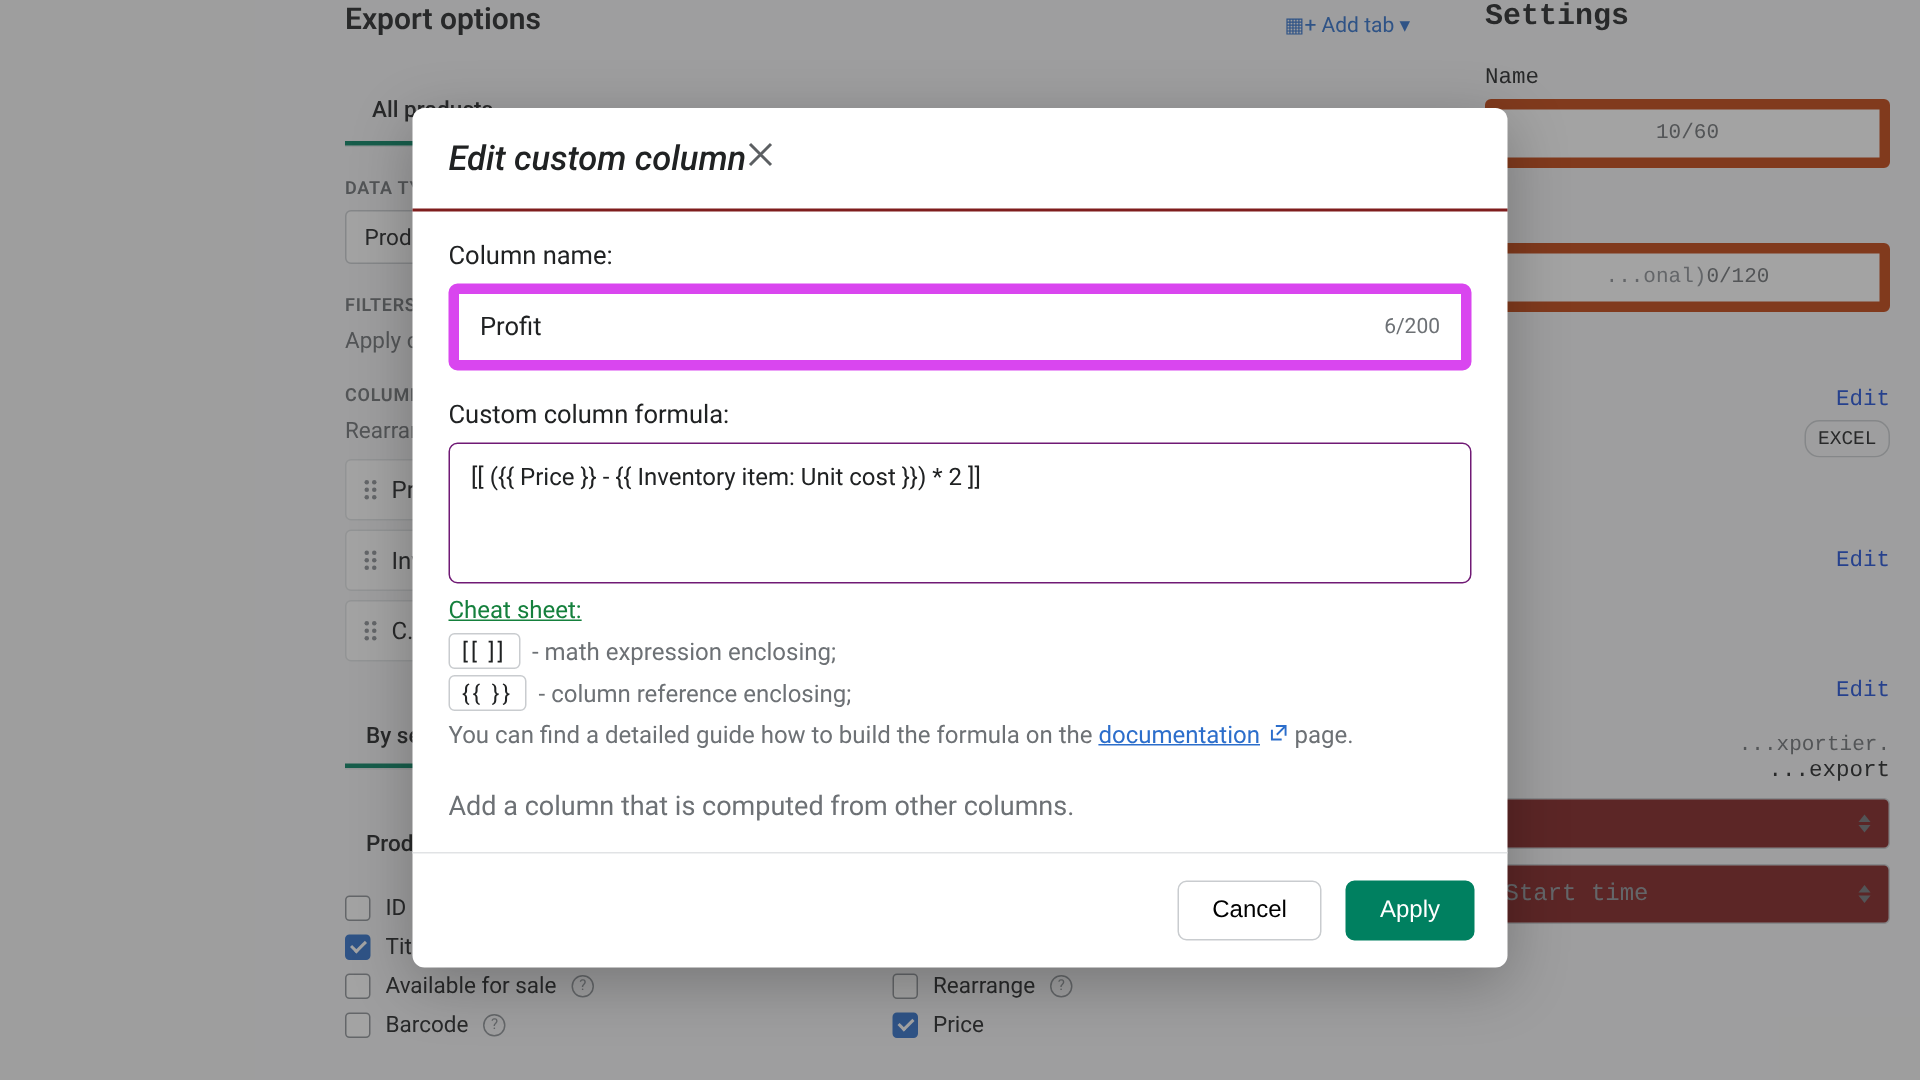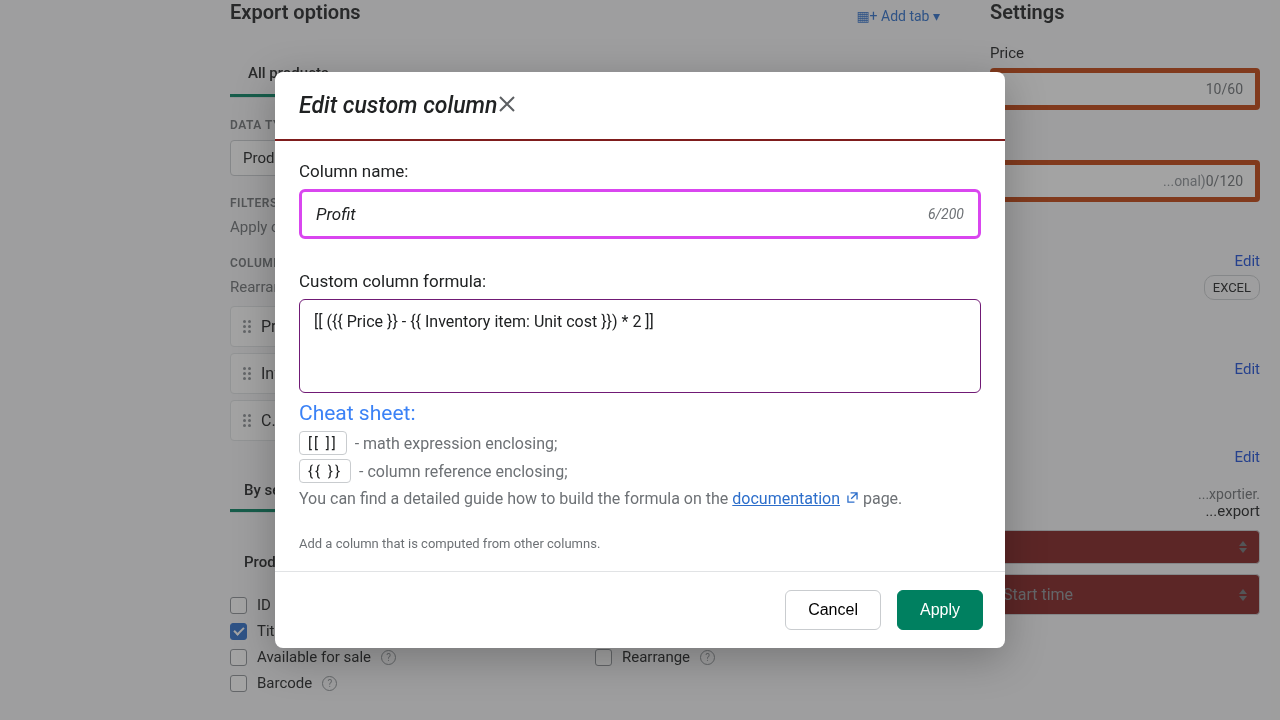--- a/index.html
+++ b/index.html
@@ -20,20 +20,21 @@
   }
   .left-panel {
     flex: 1;
     padding: 0 20px;
     max-width: 820px;
     margin-left: 200px;
   }
   .right-panel {
     width: 310px;
     padding: 0 10px 0 30px;
+    font-family: Liberation Mono, monospace;
   }
   .section-title {
     font-size: 20px;
     font-weight: 600;
     margin-bottom: 8px;
   }
   .add-tab {
     float: right;
     color: #2c6ecb;
     font-size: 14px;
@@ -153,28 +154,28 @@
     justify-content: center;
     font-size: 10px;
     color: #8c9196;
   }
   .settings-label {
     font-size: 15px;
     margin-top: 20px;
     margin-bottom: 6px;
   }
   .text-input {
-    border: 5px solid #c2410c;
+    border: 7px solid #c2410c;
     border-radius: 4px;
     padding: 8px 12px;
     width: 100%;
     background: #fff;
     font-size: 14px;
     display: flex;
-    justify-content: flex-end;
+    justify-content: center;
     align-items: center;
   }
   .counter {
     color: #6d7175;
     font-size: 14px;
   }
   .edit-link {
     color: #1d4ed8;
     font-size: 15px;
     float: right;
@@ -249,44 +250,44 @@
   .modal-body {
     padding: 20px 24px;
   }
   .form-label {
     font-size: 17px;
     margin-bottom: 8px;
     display: block;
   }
   .form-input {
     width: 100%;
-    border: 3px solid #d946ef;
+    border: 7px solid #d946ef;
     border-radius: 6px;
     padding: 12px 14px;
     font-size: 17px;
     display: flex;
     justify-content: space-between;
     align-items: center;
-    margin-bottom: 32px;
-    font-style: italic;
+    margin-bottom: 20px;
   }
   .form-textarea {
     width: 100%;
     border: 1px solid #701a75;
     border-radius: 6px;
     padding: 12px 14px;
     font-size: 16px;
     min-height: 94px;
     margin-bottom: 8px;
     font-family: inherit;
   }
   .cheat-label {
-    color: #3b82f6;
-    font-size: 21px;
+    color: #15803d;
+    font-size: 16px;
     margin-bottom: 6px;
+    text-decoration: underline;
   }
   .cheat-row {
     display: flex;
     align-items: center;
     gap: 8px;
     margin-bottom: 4px;
     font-size: 16px;
     color: #6d7175;
   }
   .code-chip {
@@ -306,21 +307,21 @@
   .doc-link {
     color: #2c6ecb;
     text-decoration: underline;
   }
   .ext-icon {
     display: inline-block;
     margin-left: 2px;
     color: #2c6ecb;
   }
   .description-text {
-    font-size: 13px;
+    font-size: 18px;
     color: #6d7175;
     margin-top: 28px;
   }
   .modal-footer {
     border-top: 1px solid #e1e3e5;
     padding: 18px 22px;
     display: flex;
     justify-content: flex-end;
     gap: 16px;
   }
@@ -450,26 +451,30 @@
       <div class="checkbox-row">
           <span class="checkbox"></span>
           <span>Rearrange</span>
           <span class="info-icon">?</span>
         </div>
       <div class="checkbox-row">
           <span class="checkbox"></span>
           <span>Barcode</span>
           <span class="info-icon">?</span>
         </div>
+      <div class="checkbox-row">
+          <span class="checkbox checked"></span>
+          <span>Price</span>
+        </div>
     </div>
   </div>
 
   <div class="right-panel">
     <div class="section-title">Settings</div>
-    <div class="settings-label">Price</div>
+    <div class="settings-label">Name</div>
     <div class="text-input">
       <span></span>
       <span class="counter">10/60</span>
     </div>
     <div class="text-input" style="margin-top:50px;">
       <span style="color:#8c9196">...onal)</span>
       <span class="counter">0/120</span>
     </div>
     <div style="margin-top:50px;overflow:hidden;">
       <span class="edit-link">Edit</span>

